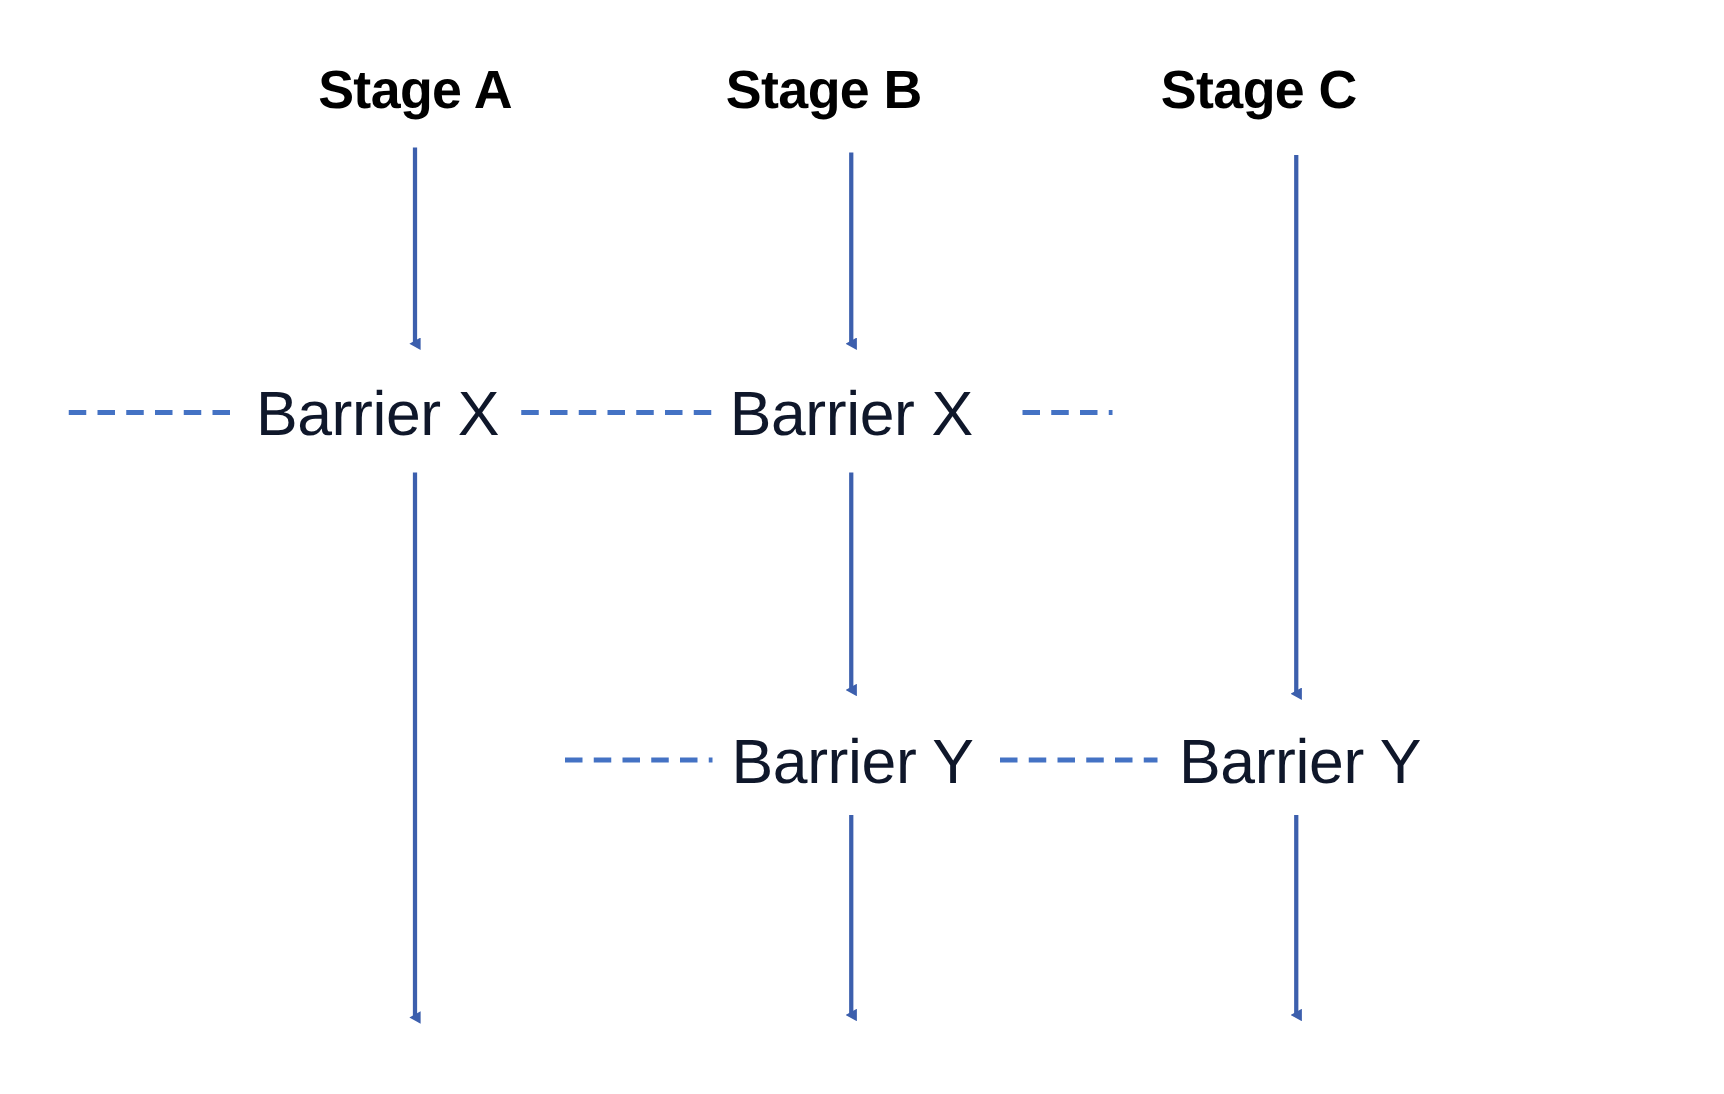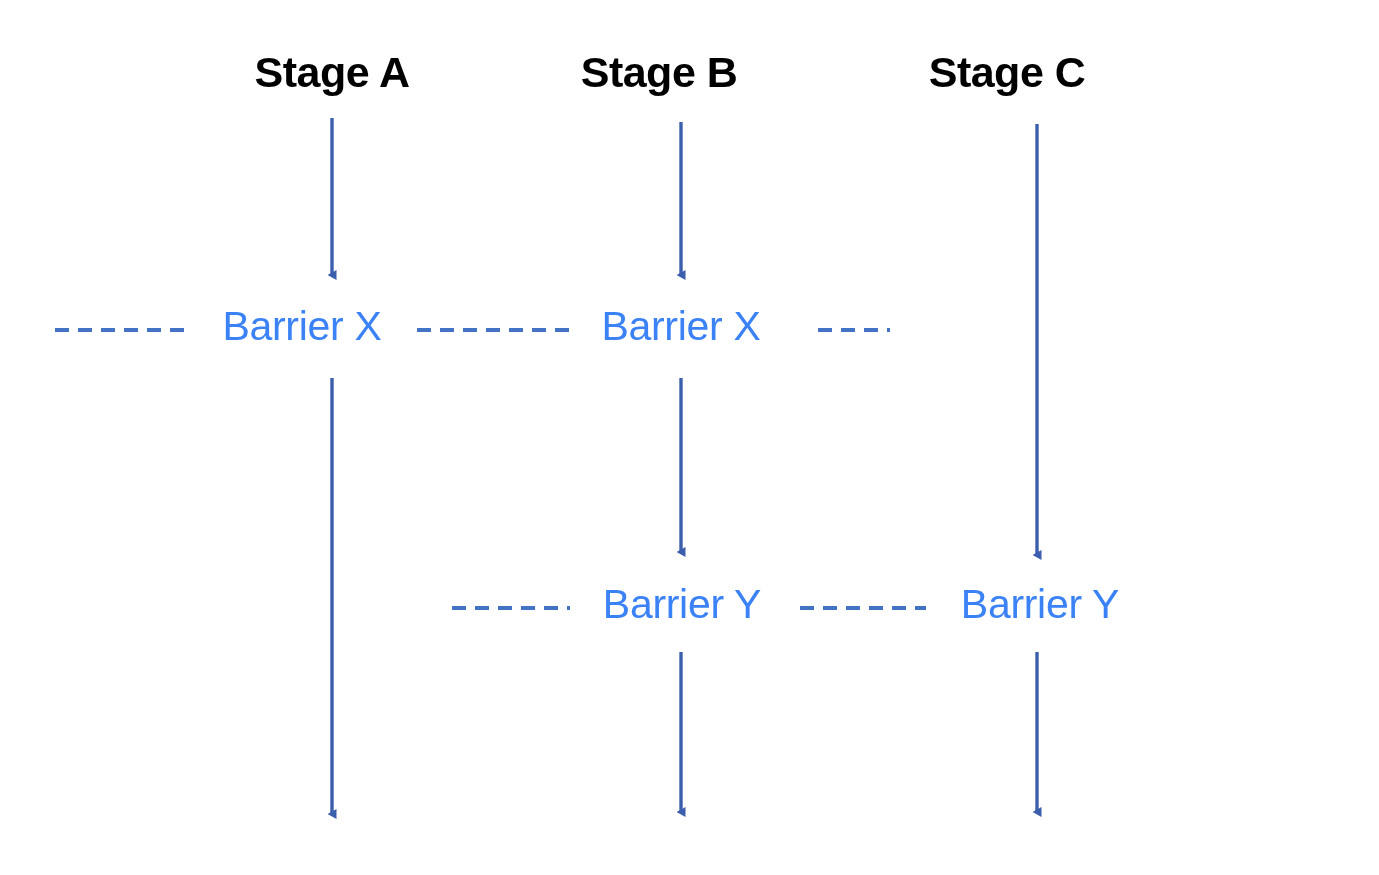--- a/index.html
+++ b/index.html
@@ -35,23 +35,23 @@
     color: #000000;
     white-space: nowrap;
     text-align: center;
     transform: translateX(-50%);
     letter-spacing: -0.5px;
   }
   .barrier-label {
     position: absolute;
     font-family: "Liberation Sans", sans-serif;
     font-weight: 400;
-    font-size: 41px;
+    font-size: 50px;
     line-height: 1;
-    color: #3b82f6;
+    color: #0f172a;
     white-space: nowrap;
     text-align: left;
     transform: translateX(-50%);
     letter-spacing: -0.3px;
   }
 </style>
 </head>
 <body>
 
 <div id="canvas">

